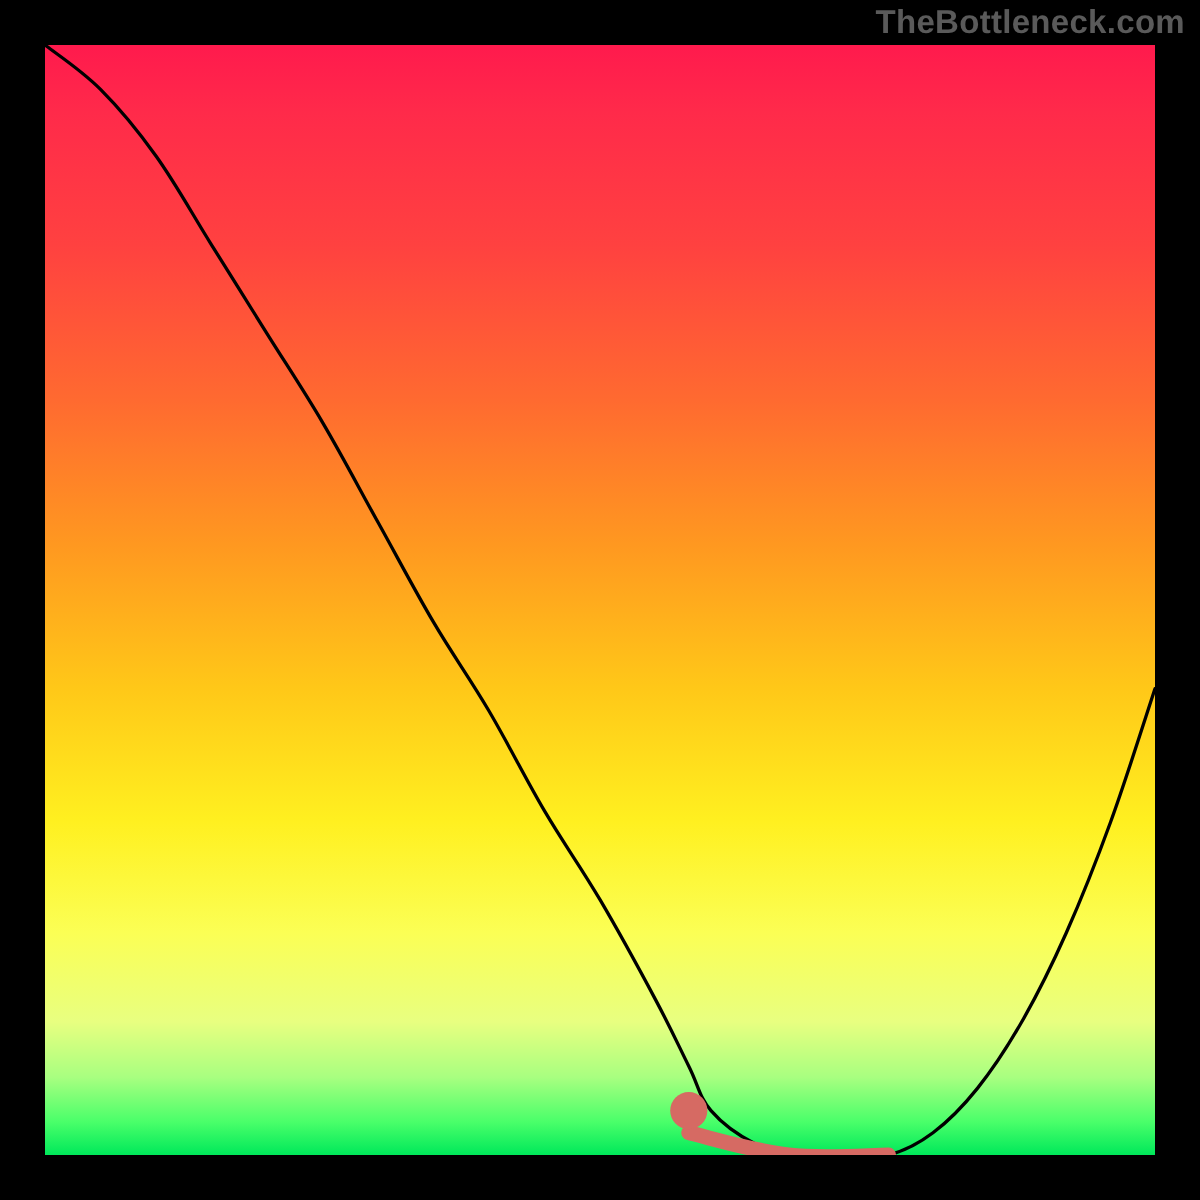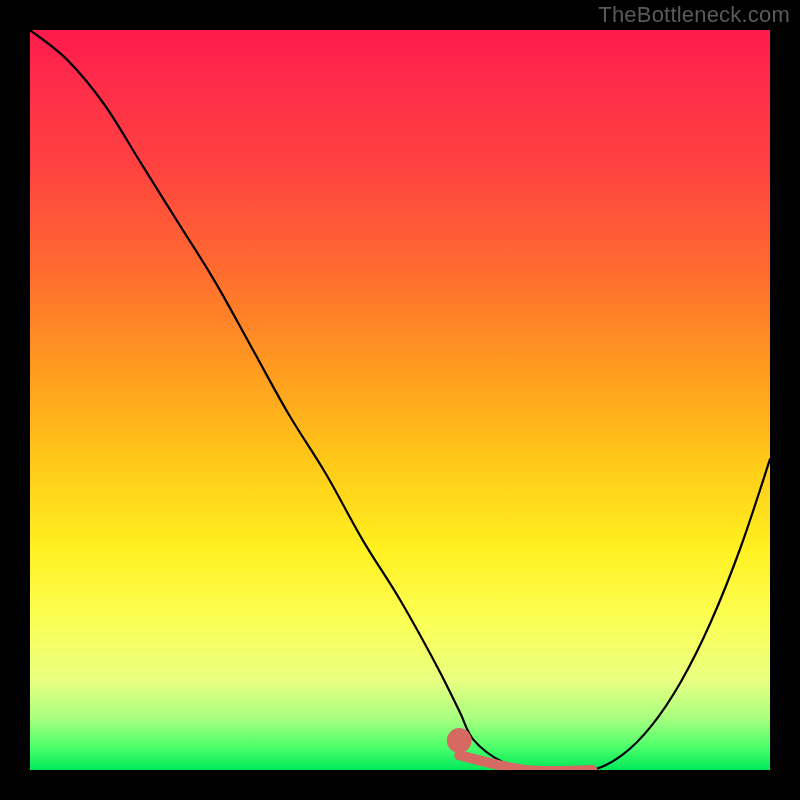--- a/index.html
+++ b/index.html
@@ -16,21 +16,21 @@
     width: 800px;
     height: 800px;
     background: #000;
   }
   .watermark {
     position: absolute;
     top: 2px;
     right: 10px;
     color: #5a5a5a;
     font-size: 22px;
-    font-weight: 400;
+    font-weight: 700;
     letter-spacing: 0.2px;
     z-index: 10;
   }
   .plot-area {
     position: absolute;
     left: 30px;
     top: 30px;
     width: 740px;
     height: 740px;
     overflow: hidden;

